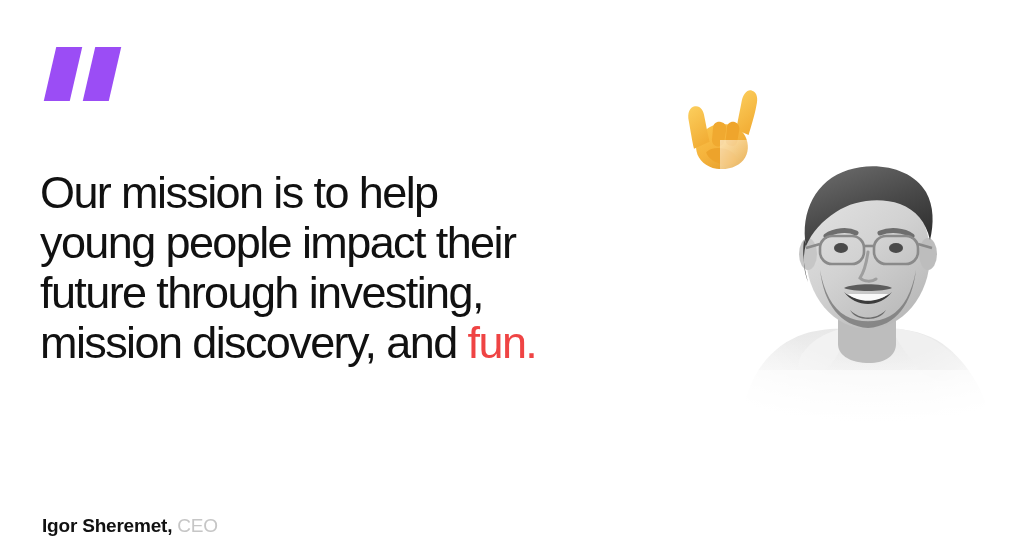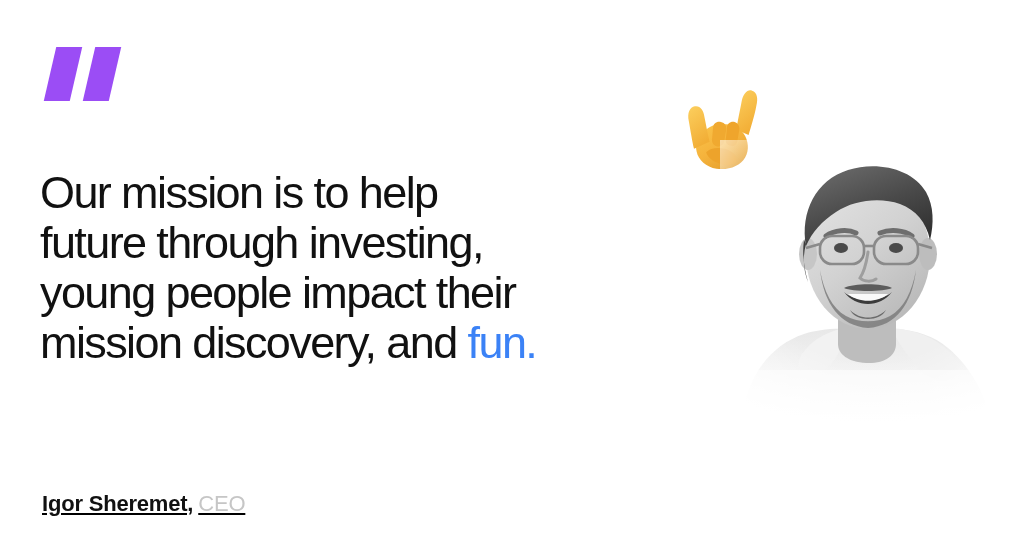--- a/index.html
+++ b/index.html
@@ -51,32 +51,31 @@
     font-weight: 400;
     letter-spacing: -1.6px;
     color: #111111;
     font-family: "Liberation Sans", sans-serif;
     -webkit-font-smoothing: antialiased;
   }
   .headline .ln {
     display: block;
     white-space: nowrap;
   }
-  .hl-accent { color: #3b82f6; margin-top: 8px; }
+  .hl-accent { color: #ef4444; margin-top: 8px; }
 
   
   .byline {
     position: absolute;
     left: 42px;
-    top: 494px;
-    font-size: 22px;
+    top: 516px;
+    font-size: 19px;
     line-height: 20px;
     letter-spacing: -0.2px;
     white-space: nowrap;
-    text-decoration: underline;
   }
   .byline-name {
     font-weight: 700;
     color: #111111;
   }
   .byline-role {
     font-weight: 400;
     color: #c6c6c6;
     margin-left: 5px;
   }
@@ -107,22 +106,22 @@
 
 <div class="canvas">
 
   <div class="quote-mark">
     <span class="quote-bar b1"></span>
     <span class="quote-bar b2"></span>
   </div>
 
   <div class="headline">
     <span class="ln">Our mission is to help</span>
+    <span class="ln">young people impact their</span>
     <span class="ln">future through investing,</span>
-    <span class="ln">young people impact their</span>
     <span class="ln"><span>mission discovery, and </span><span class="hl-accent">fun.</span></span>
   </div>
 
   <div class="byline">
     <span class="byline-name">Igor Sheremet,</span><span class="byline-role">CEO</span>
   </div>
 
   <div class="hand-emoji">
     <svg viewBox="0 0 120 120" xmlns="http://www.w3.org/2000/svg">
       <defs>

